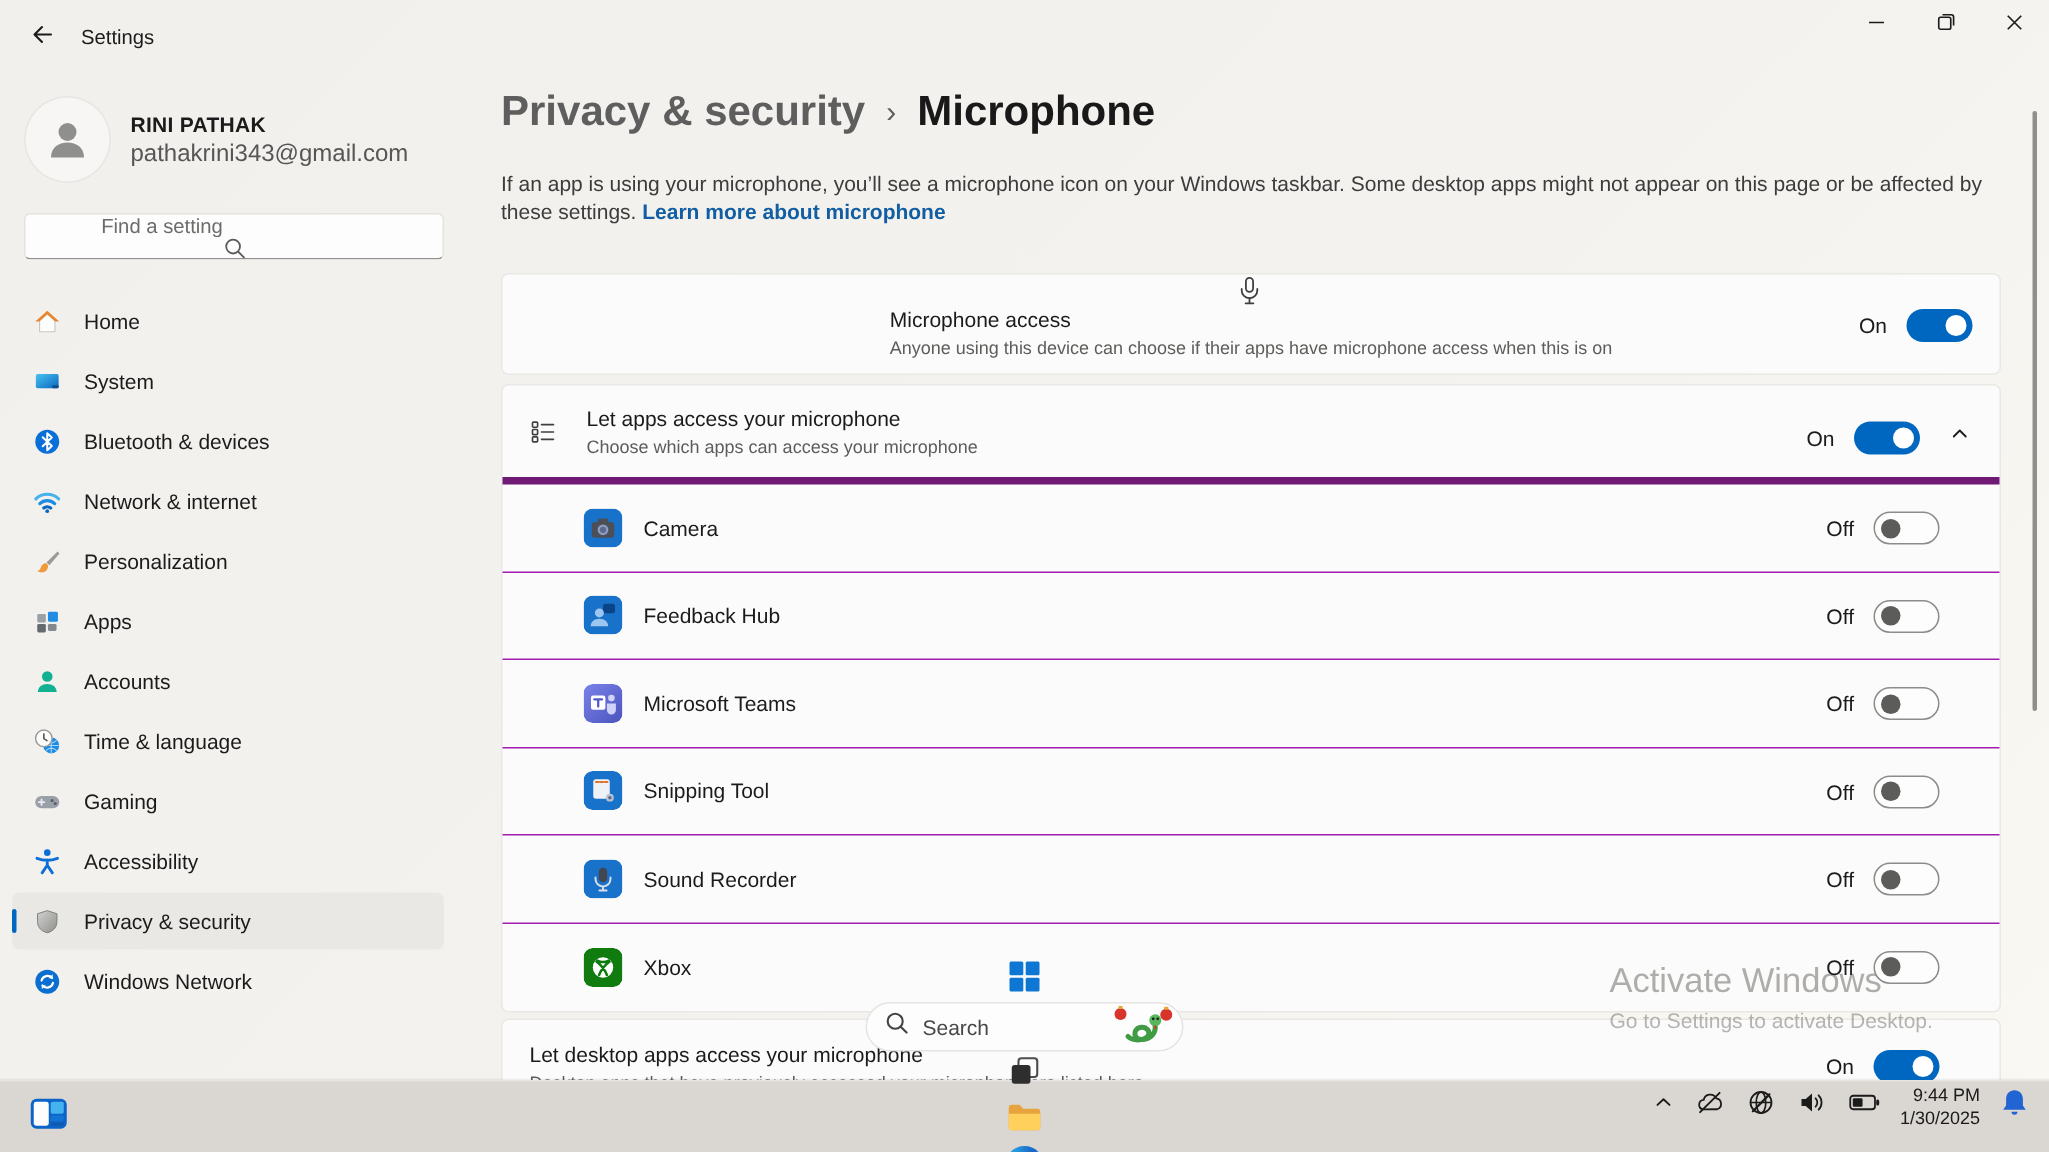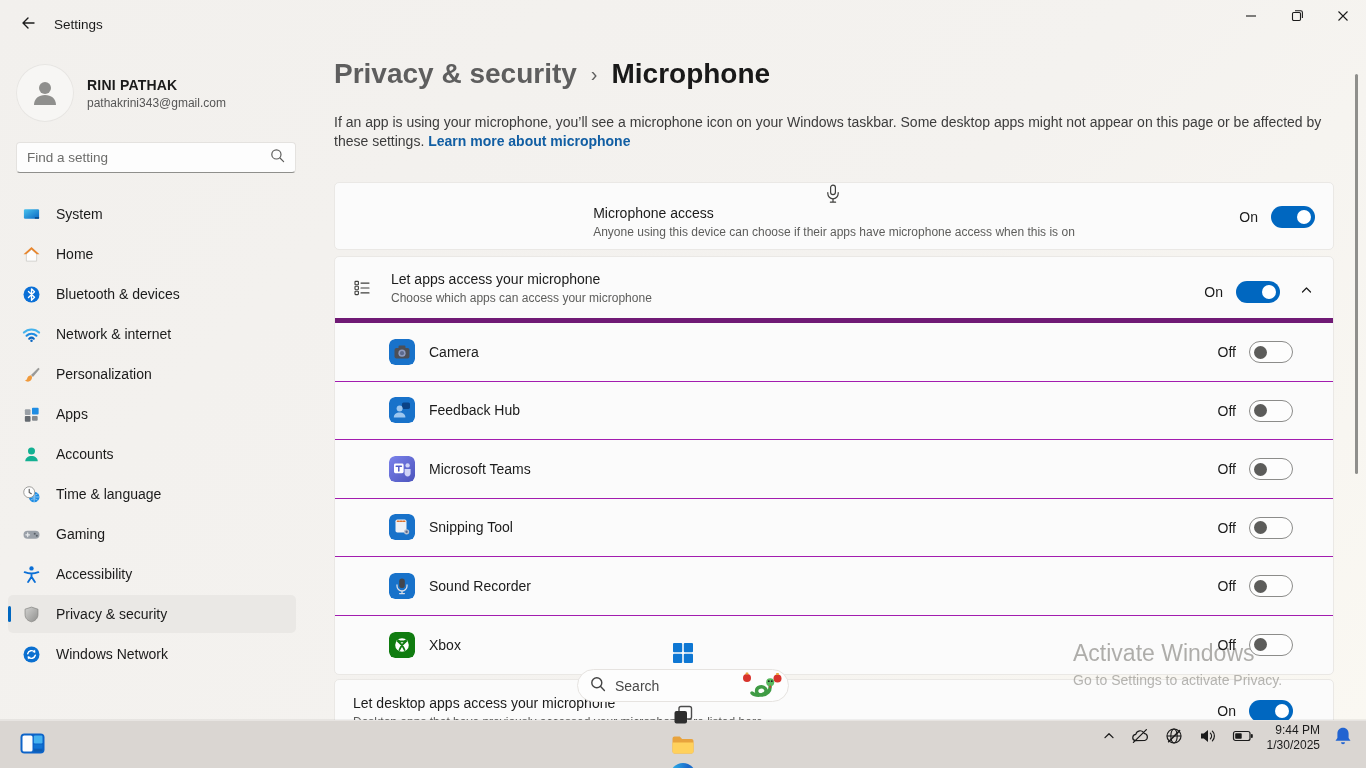--- a/index.html
+++ b/index.html
@@ -17,25 +17,25 @@
   .app-title { position:absolute; left:54px; top:17px; font-size:13.5px; color:#1b1b1b; }
   .win-controls { position:absolute; right:0; top:0; display:flex; }
   .win-btn { width:46px; height:34px; display:flex; align-items:center; justify-content:center; }
 
   
   .sidebar { position:absolute; left:0; top:48px; width:316px; bottom:0; }
   .profile { position:absolute; left:16px; top:16px; display:flex; align-items:center; gap:13px; }
   .avatar { width:58px; height:58px; border-radius:50%; background:#f7f6f4;
     box-shadow:0 0 0 1px #e7e5e2 inset; display:flex; align-items:center; justify-content:center; }
   .profile-name { font-size:14px; font-weight:bold; color:#1b1b1b; letter-spacing:.2px; }
-  .profile-email { font-size:12px; color:#565656; margin-top:3px; }
+  .profile-email { font-size:16px; color:#565656; margin-top:3px; }
 
   .find-box { position:absolute; left:16px; top:94px; width:280px; height:31px;
     background:#fdfdfd; border:1px solid #e4e2df; border-bottom:1px solid #8f8f8c;
-    border-radius:4px; display:flex; align-items:center; padding:0 10px; }
+    border-radius:4px; display:flex; align-items:center; padding:0 10px;flex-direction:column; }
   .find-box input { flex:1; border:none; outline:none; background:transparent;
     font-size:13.5px; color:#1b1b1b; font-family:inherit; }
   .find-box input::placeholder { color:#6c6c6a; }
 
   .nav { position:absolute; left:8px; right:20px; top:147px; }
   .nav-item { position:relative; height:38px; margin-bottom:2px; border-radius:5px;
     display:flex; align-items:center; padding-left:13px; gap:15px; cursor:pointer; }
   .nav-item.selected { background:#eae8e5; }
   .nav-item.selected::before { content:""; position:absolute; left:0; top:11px;
     width:3px; height:16px; border-radius:2px; background:var(--accent); }
@@ -167,41 +167,41 @@
             <path d="M10 10 L13.6 13.6" stroke="#5c5c5a" stroke-width="1.2" stroke-linecap="round"></path>
           </svg>
       </span>
     </div>
 
     <div class="nav">
 
       <div class="nav-item">
         <span class="nav-ico">
           <svg width="19" height="19" viewBox="0 0 20 20">
+              <path d="M4.6 9.3 V17 h10.8 V9.3 L10 4.6 Z" fill="#fdfdfd" stroke="#c9c7c4" stroke-width="0.8"></path>
+              <path d="M10 2.2 L1.6 9.8 h2.8 L10 4.7 l5.6 5.1 h2.8 Z" fill="#e8862d"></path>
+            </svg>
+        </span>
+        <span class="nav-label">Home</span>
+      </div>
+
+      <div class="nav-item">
+        <span class="nav-ico">
+          <svg width="19" height="19" viewBox="0 0 20 20">
               <defs>
                 <linearGradient id="sysg" x1="0" y1="0" x2="1" y2="1">
                   <stop offset="0" stop-color="#49c3ee"></stop>
                   <stop offset="1" stop-color="#0a66c2"></stop>
                 </linearGradient>
               </defs>
               <rect x="2" y="4.5" width="16" height="10" rx="1.3" fill="url(#sysg)"></rect>
               <rect x="13.5" y="12.5" width="4.5" height="2" rx="0.6" fill="#0b4e8e"></rect>
             </svg>
         </span>
         <span class="nav-label">System</span>
-      </div>
-
-      <div class="nav-item">
-        <span class="nav-ico">
-          <svg width="19" height="19" viewBox="0 0 20 20">
-              <path d="M4.6 9.3 V17 h10.8 V9.3 L10 4.6 Z" fill="#fdfdfd" stroke="#c9c7c4" stroke-width="0.8"></path>
-              <path d="M10 2.2 L1.6 9.8 h2.8 L10 4.7 l5.6 5.1 h2.8 Z" fill="#e8862d"></path>
-            </svg>
-        </span>
-        <span class="nav-label">Home</span>
       </div>
 
       <div class="nav-item">
         <span class="nav-ico">
           <svg width="19" height="19" viewBox="0 0 20 20">
               <circle cx="10" cy="10" r="8.4" fill="#0a6fd6"></circle>
               <path d="M6.8 6.8 L13.2 13 L10 16 V4 L13.2 7 L6.8 13.2" stroke="#fff" stroke-width="1.4" fill="none" stroke-linejoin="round" stroke-linecap="round"></path>
             </svg>
         </span>
         <span class="nav-label">Bluetooth &amp; devices</span>
@@ -489,21 +489,21 @@
           <span class="state-label">On</span>
           <div class="toggle on"></div>
         </div>
       </div>
 
     </div>
   </div>
 
   <div class="watermark">
     <div class="wm1">Activate Windows</div>
-    <div class="wm2">Go to Settings to activate Privacy.</div>
+    <div class="wm2">Go to Settings to activate Desktop.</div>
   </div>
 
   <div class="scrollbar-thumb"></div>
 </div>
 
 <div class="taskbar">
   <div class="tb-widgets">
     <span>
       <svg width="27" height="27" viewBox="0 0 27 27">
           <rect x="1.5" y="3.5" width="24" height="20" rx="4" fill="#0c63c8"></rect>

